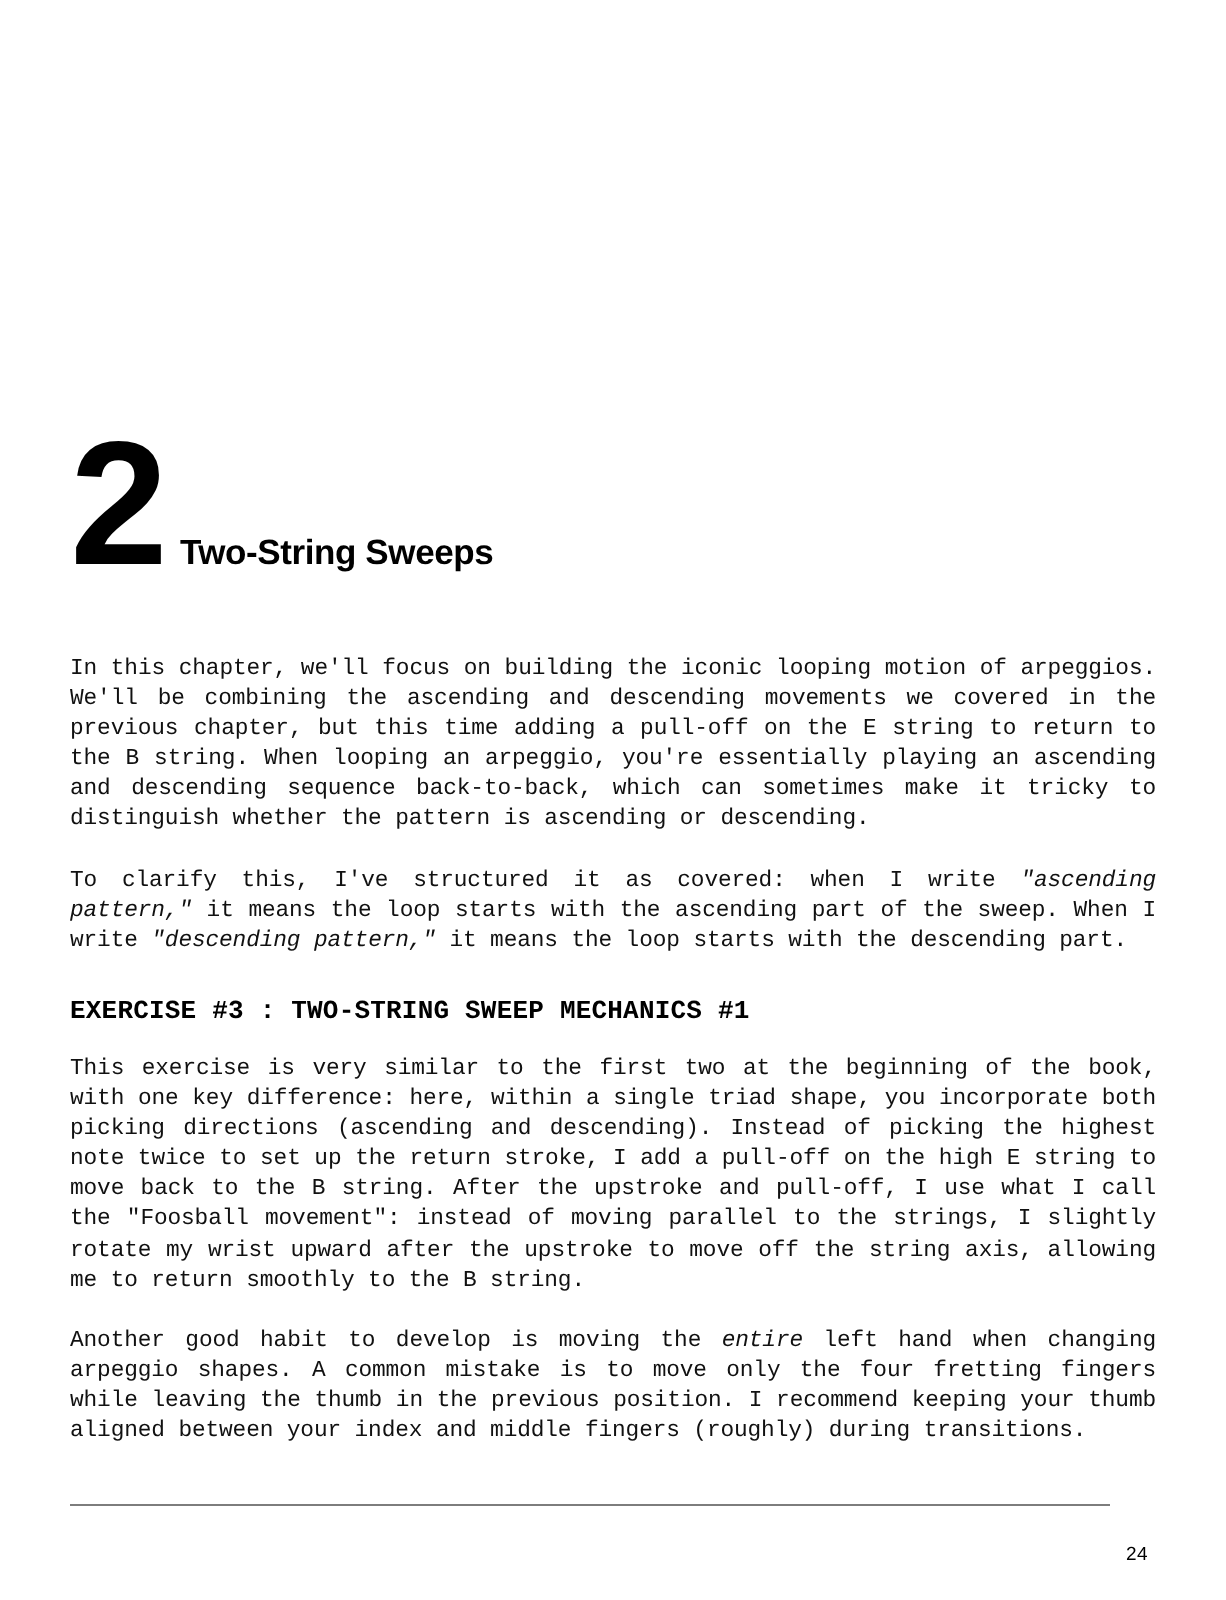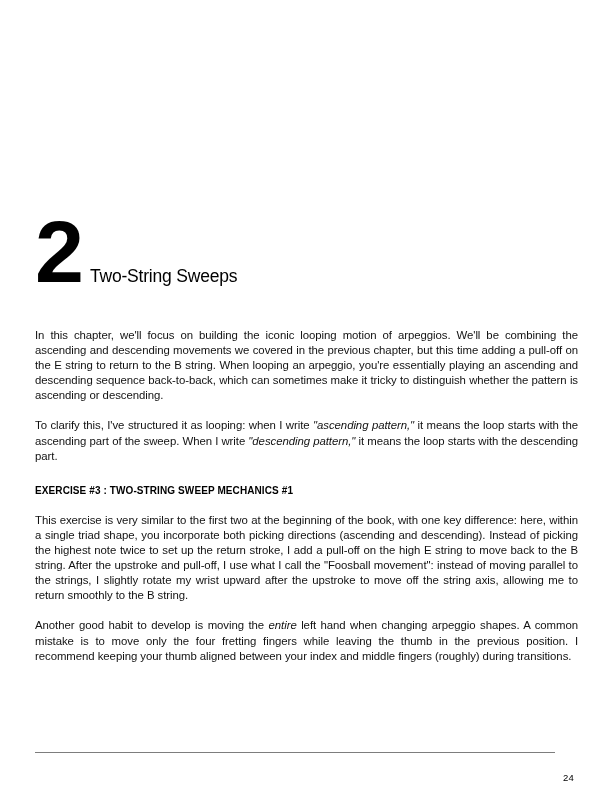--- a/index.html
+++ b/index.html
@@ -35,46 +35,47 @@
   .chapter-number {
     font-size: 88px;
     font-weight: 700;
     line-height: 0.78;
     letter-spacing: -3px;
     color: #000;
     display: block;
   }
   .chapter-title {
     font-size: 17.5px;
-    font-weight: 400;
+    font-weight: 700;
     letter-spacing: -0.2px;
     margin-left: 9px;
     white-space: nowrap;
   }
   
   .body-block {
     position: absolute;
     left: 35px;
     top: 328px;
     width: 543px;
+    font-family: Liberation Mono, monospace;
   }
   p.para {
     margin: 0 0 15px 0;
     font-size: 11.4px;
     line-height: 15.1px;
     text-align: justify;
     color: #111;
     letter-spacing: -0.06px;
   }
   p.para:last-child {
     margin-bottom: 5px;
   }
   .exercise-heading {
     margin: 19px 0 15px 0;
-    font-size: 10px;
+    font-size: 13px;
     font-weight: 700;
     line-height: 15.1px;
     letter-spacing: 0.1px;
     color: #000;
   }
   em {
     font-style: italic;
   }
   
   .footer {
@@ -108,21 +109,21 @@
 
   <div class="chapter-head">
     <span class="chapter-number">2</span>
     <span class="chapter-title">Two-String Sweeps</span>
   </div>
 
   <div class="body-block">
 
     <p class="para">In this chapter, we'll focus on building the iconic looping motion of arpeggios. We'll be combining the ascending and descending movements we covered in the previous chapter, but this time adding a pull-off on the E string to return to the B string. When looping an arpeggio, you're essentially playing an ascending and descending sequence back-to-back, which can sometimes make it tricky to distinguish whether the pattern is ascending or descending.</p>
 
-    <p class="para"><span>To clarify this, I've structured it as looping: when I write </span><em>"ascending pattern,"</em><span> it means the loop starts with the ascending part of the sweep. When I write </span><em>"descending pattern,"</em><span> it means the loop starts with the descending part.</span></p>
+    <p class="para"><span>To clarify this, I've structured it as covered: when I write </span><em>"ascending pattern,"</em><span> it means the loop starts with the ascending part of the sweep. When I write </span><em>"descending pattern,"</em><span> it means the loop starts with the descending part.</span></p>
 
     <p class="exercise-heading">EXERCISE #3 : TWO-STRING SWEEP MECHANICS #1</p>
 
     <p class="para">This exercise is very similar to the first two at the beginning of the book, with one key difference: here, within a single triad shape, you incorporate both picking directions (ascending and descending). Instead of picking the highest note twice to set up the return stroke, I add a pull-off on the high E string to move back to the B string. After the upstroke and pull-off, I use what I call the "Foosball movement": instead of moving parallel to the strings, I slightly rotate my wrist upward after the upstroke to move off the string axis, allowing me to return smoothly to the B string.</p>
 
 
     <p class="para"><span>Another good habit to develop is moving the </span><em>entire</em><span> left hand when changing arpeggio shapes. A common mistake is to move only the four fretting fingers while leaving the thumb in the previous position. I recommend keeping your thumb aligned between your index and middle fingers (roughly) during transitions.</span></p>
 
   </div>
 

